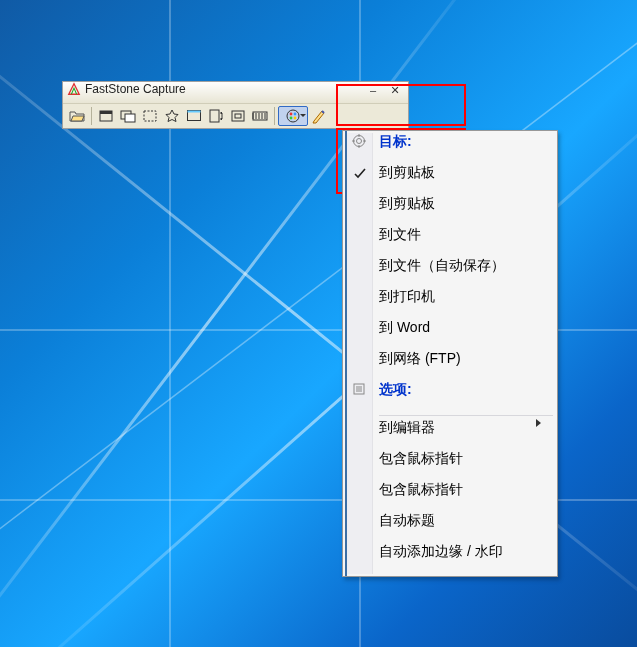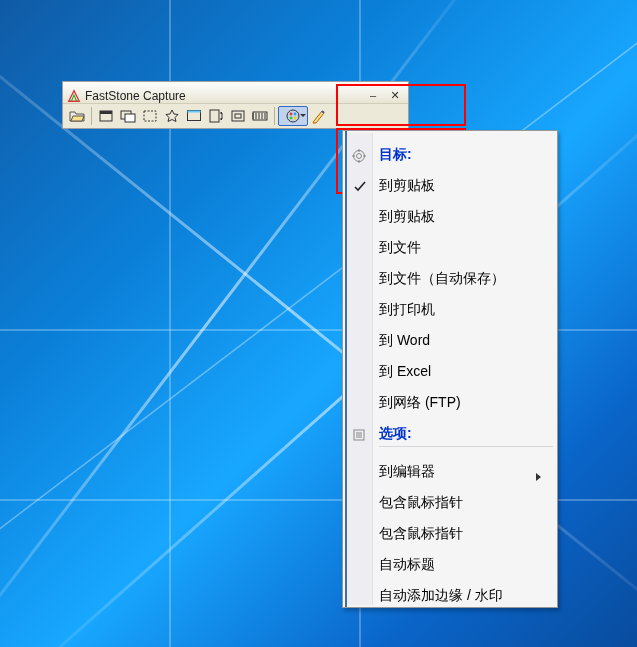--- a/index.html
+++ b/index.html
@@ -34,21 +34,21 @@
     top: 81px;
     width: 347px;
     background: #ece9d8; 
     border: 1px solid #a0a0a0;
     box-shadow: 1px 1px 0 rgba(255,255,255,0.8) inset;
   }
   .fsc-titlebar {
     height: 22px;
     background: linear-gradient(#fefefe, #e8e5d4);
     display: flex;
-    align-items: flex-end;
+    align-items: flex-start;
     padding: 0 4px;
     border-bottom: 1px solid #d0cdb8;
     gap: 4px;
   }
   .fsc-logo {
     width: 14px; height: 14px;
     display: inline-block;
   }
   .fsc-title {
     font-size: 12px;
@@ -131,21 +131,21 @@
     content:"";
     position:absolute;
     left:0; right:-1px; top:-2px; bottom:-2px;
     border-left:2px solid #3b6ea5; 
     width:0;
   }
   .menu-item, .menu-header {
     position: relative;
     height: 31px;
     display: flex;
-    align-items: flex-end;
+    align-items: flex-start;
     padding-left: 34px;
     padding-right: 14px;
     font-size: 14px;
     color: #000;
   }
   .menu-header {
     color: #0033cc;
     font-weight: bold;
   }
   .menu-sep {
@@ -329,23 +329,20 @@
   <div class="menu-item">
     <span>到文件（自动保存）</span>
   </div>
   <div class="menu-item">
     <span>到打印机</span>
   </div>
   <div class="menu-item">
     <span>到 Word</span>
   </div>
   <div class="menu-item">
-    <span>到 Excel</span>
-  </div>
-  <div class="menu-item">
     <span>到网络 (FTP)</span>
   </div>
 
   <div class="menu-header">
     <span class="menu-icon">
       <svg viewBox="0 0 16 16">
           <rect x="3" y="3" width="10" height="10" fill="none" stroke="#888"></rect>
           <path d="M5 6h6M5 8h6M5 10h6" stroke="#888"></path>
         </svg>
     </span>

